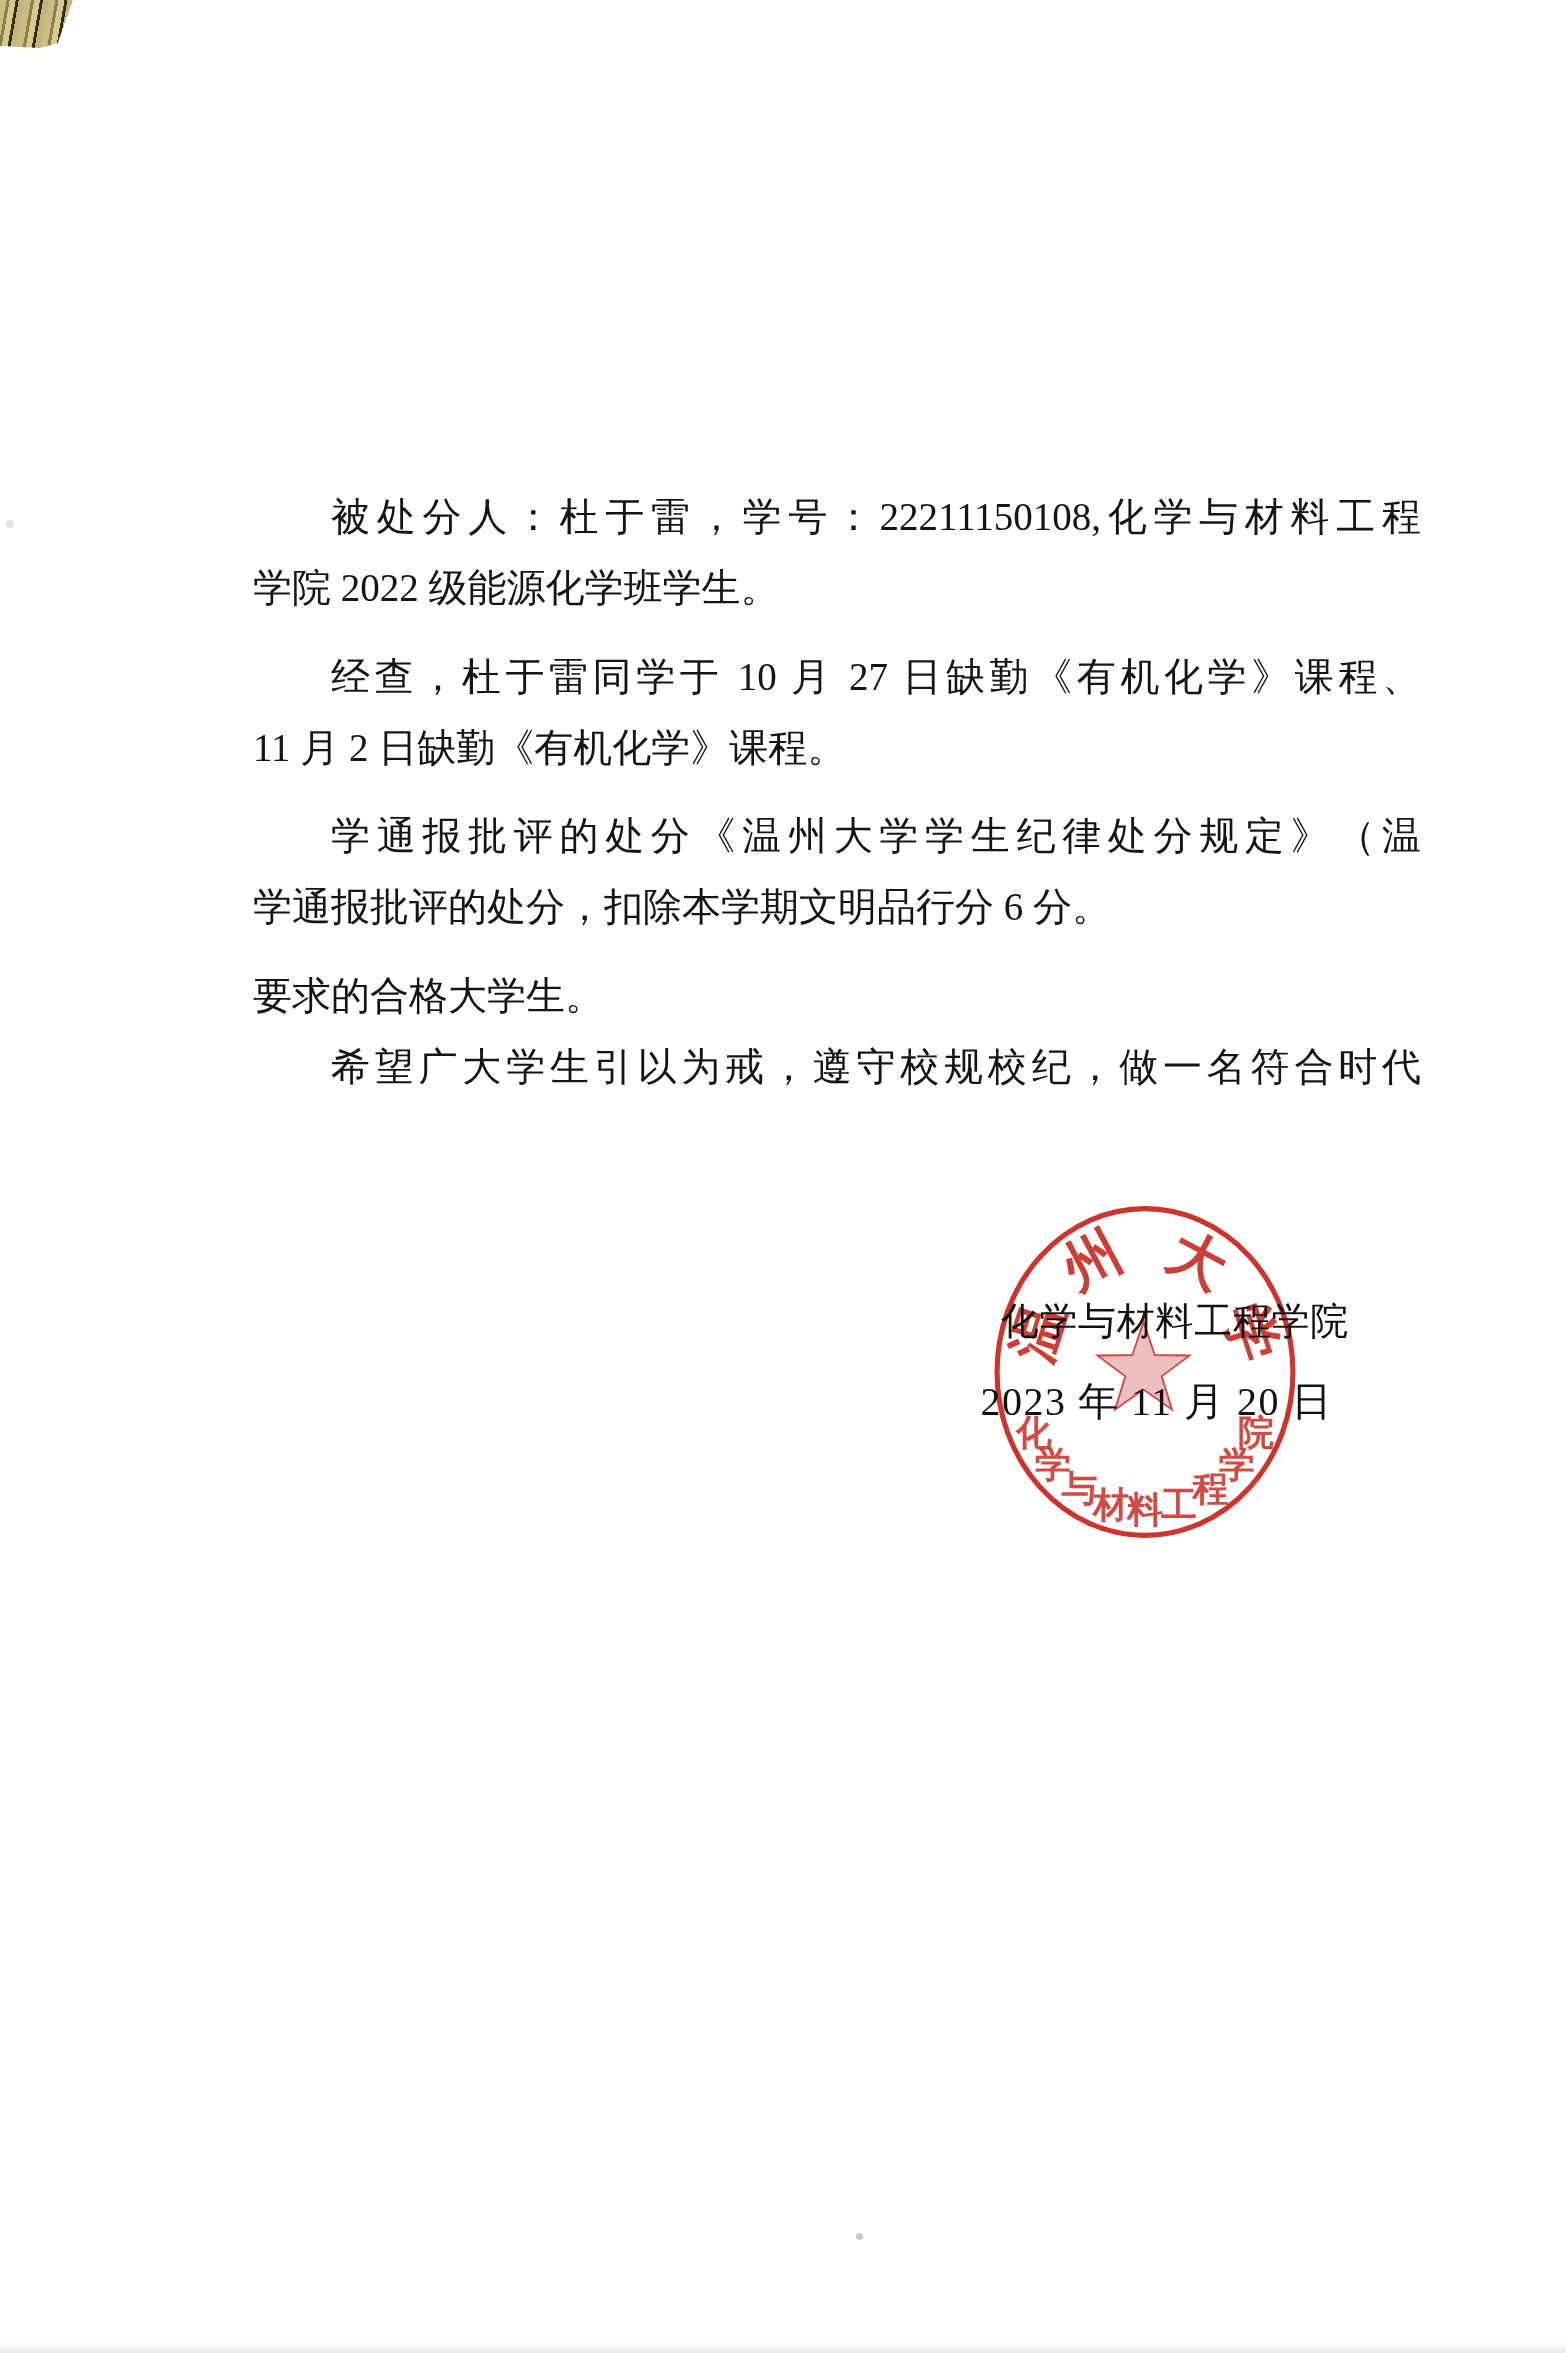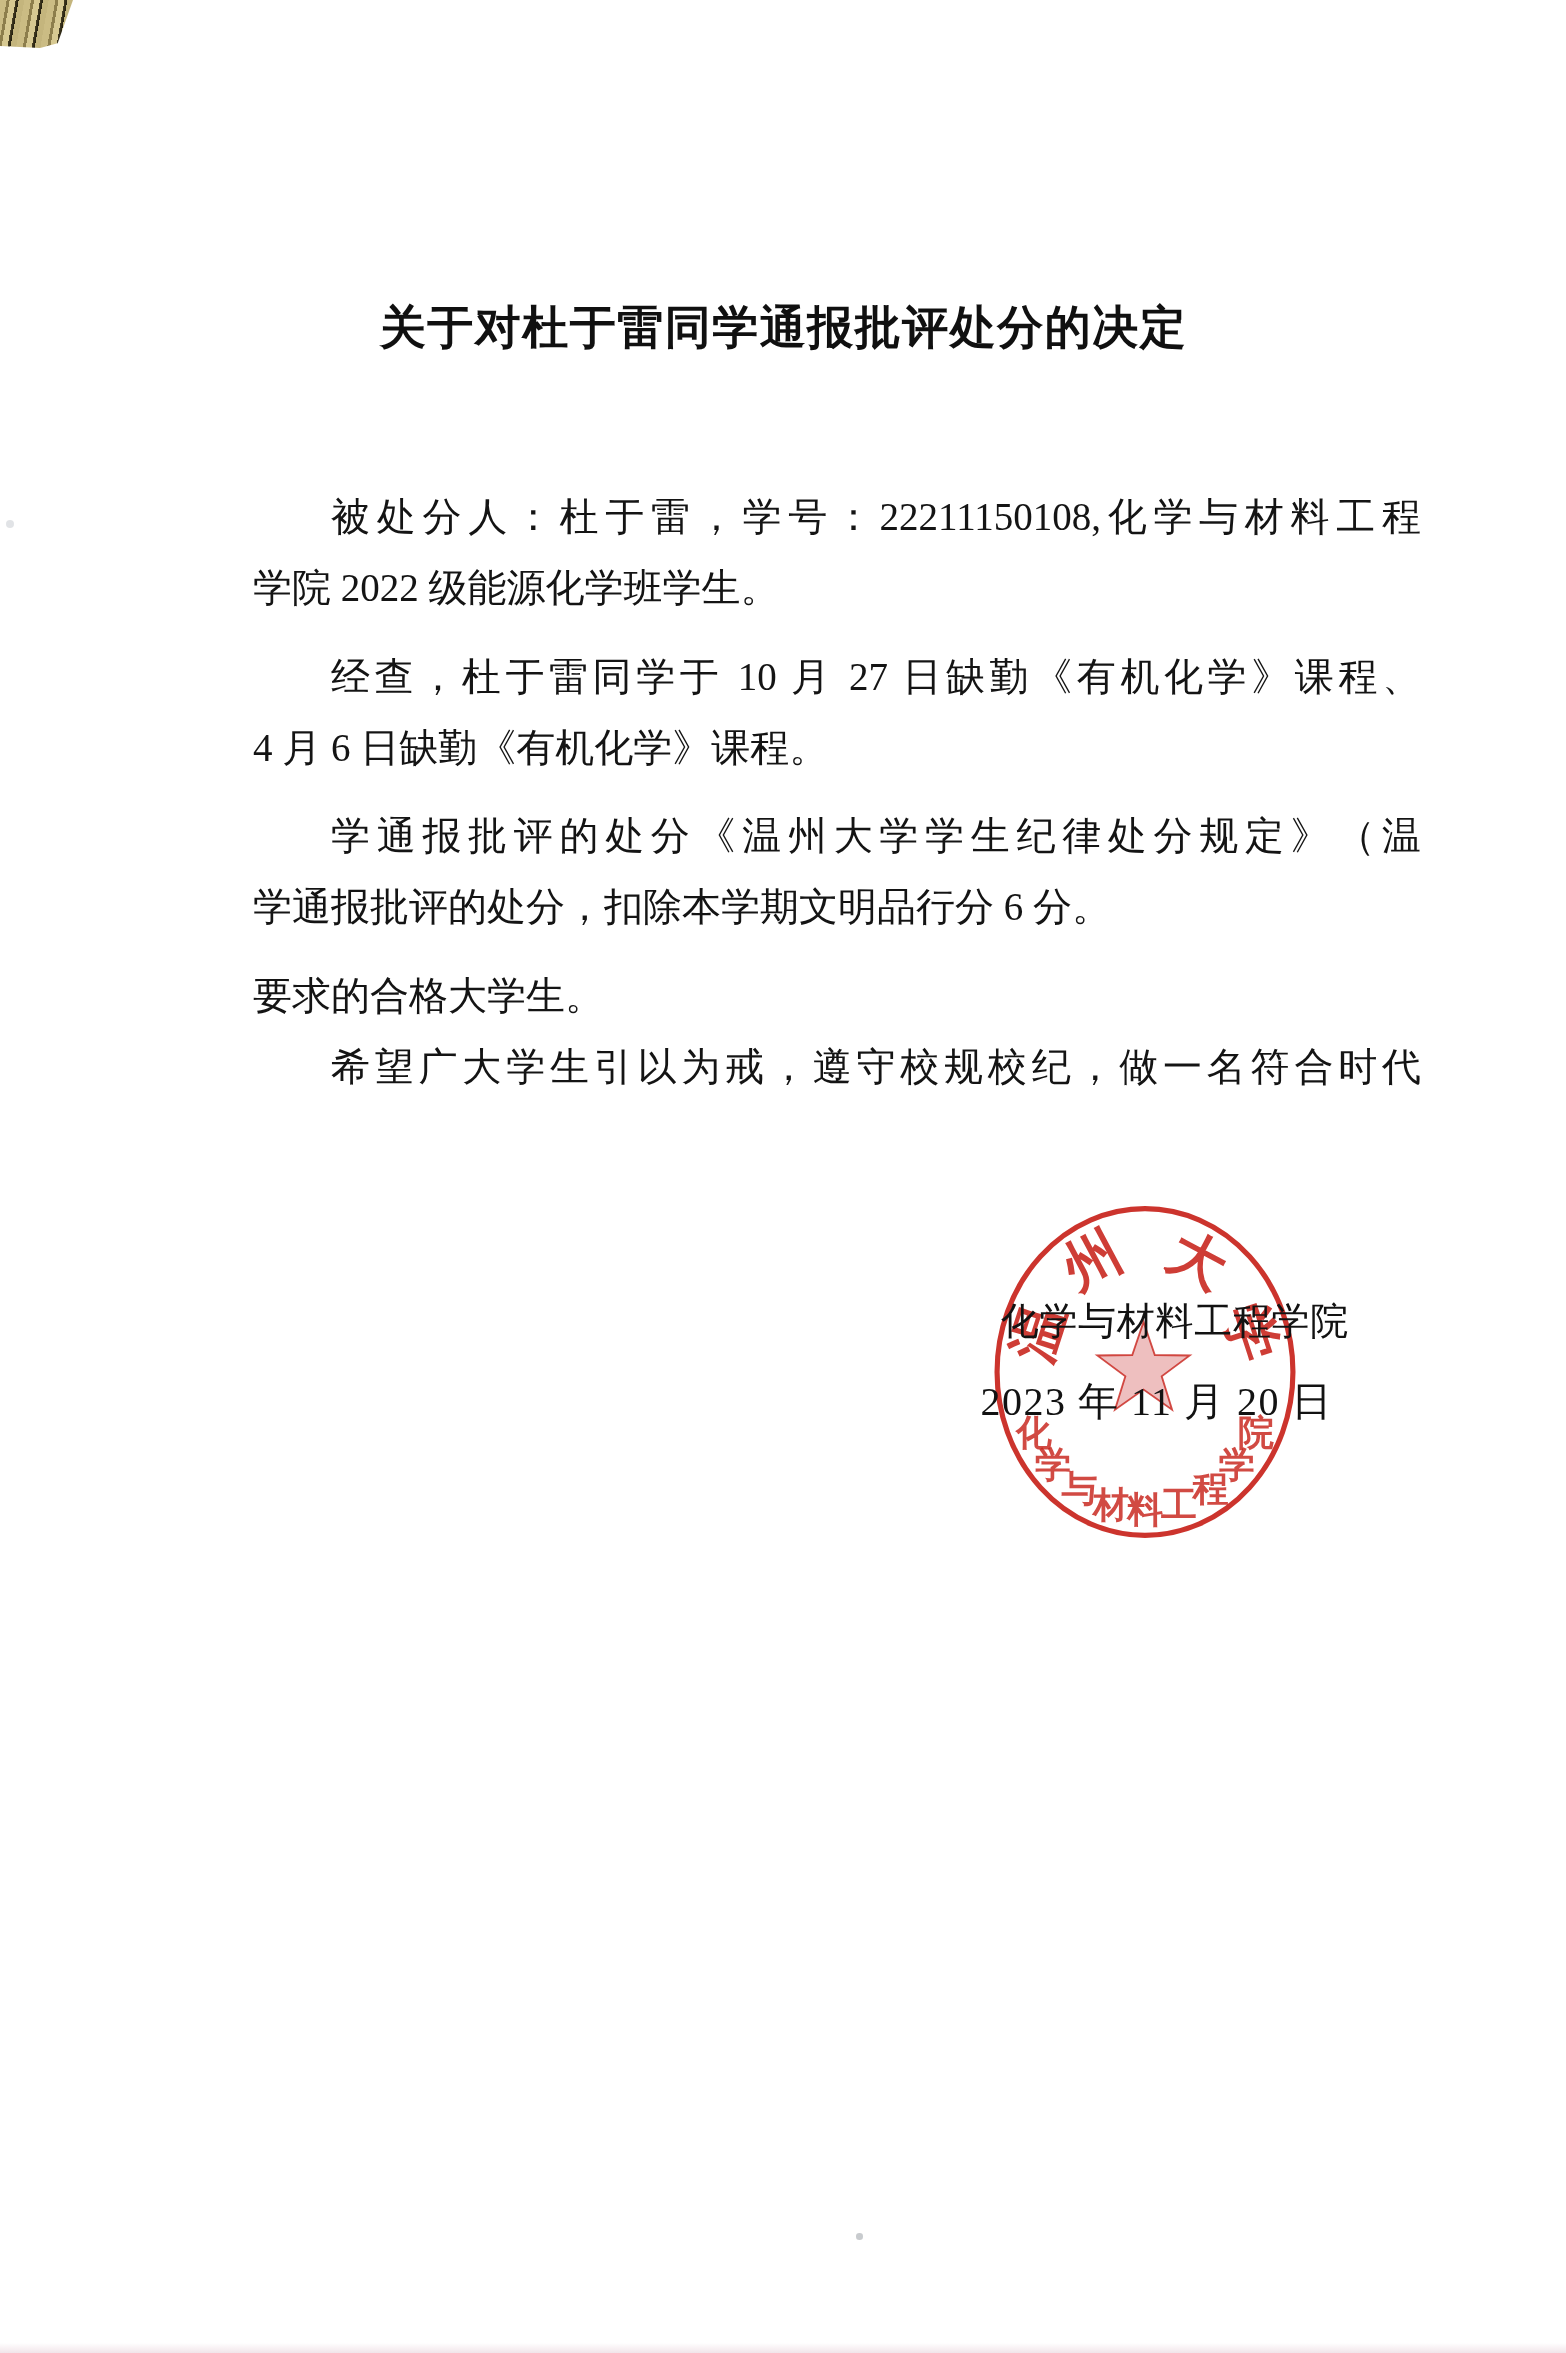--- a/index.html
+++ b/index.html
@@ -66,30 +66,29 @@
     background:linear-gradient(to top,rgba(214,178,192,0.38),rgba(214,178,192,0));
   }
 </style>
 </head>
 <body>
 
 <div class="page">
 
   <div class="corner-artifact"></div>
 
-  <div class="title">关于对杜于雷同学通报批评处分的决定</div>
 
   <div class="body-block">
       <div class="para">
         <div class="line first">被处分人：杜于雷，学号：22211150108,化学与材料工程</div>
         <div class="line last">学院 2022 级能源化学班学生。</div>
       </div>
       <div class="para">
         <div class="line first">经查，杜于雷同学于 10 月 27 日缺勤《有机化学》课程、</div>
-        <div class="line last">4 月 6 日缺勤《有机化学》课程。</div>
+        <div class="line last">11 月 2 日缺勤《有机化学》课程。</div>
       </div>
       <div class="para">
         <div class="line first">学通报批评的处分《温州大学学生纪律处分规定》（温</div>
         <div class="line last">学通报批评的处分，扣除本学期文明品行分 6 分。</div>
       </div>
       <div class="para">
         <div class="line last">要求的合格大学生。</div>
         <div class="line first">希望广大学生引以为戒，遵守校规校纪，做一名符合时代</div>
       </div>
     </div>

